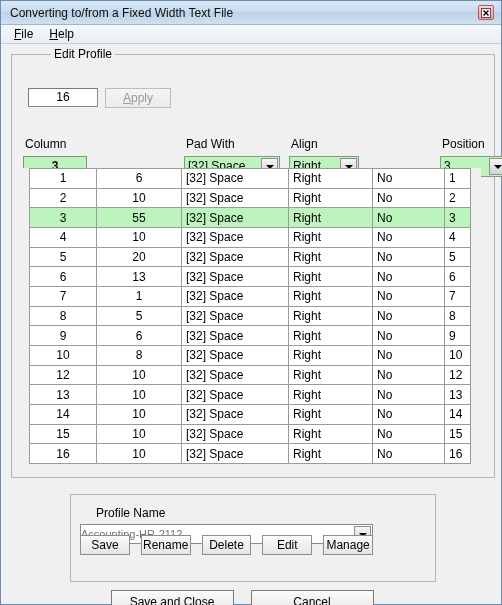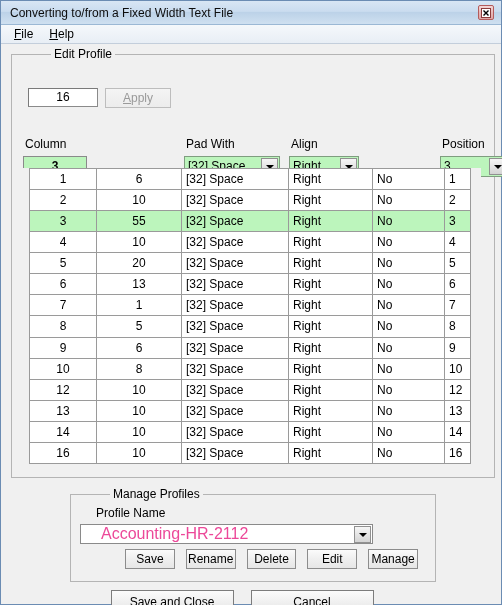--- a/index.html
+++ b/index.html
@@ -280,35 +280,34 @@
     left: 9px;
     top: 29px;
     width: 293px;
     height: 20px;
     box-sizing: border-box;
     border: 1px solid #8a8a8a;
     background: #ffffff;
   }
   .profile-combo .pval {
     display: block;
-    padding: 0 22px 0 20px;
-    font-size: 16px;
+    padding: 0 22px 0 0;
+    font-size: 11px;
     line-height: 18px;
-    color: #ec4899;
+    color: #737373;
     white-space: nowrap;
     overflow: hidden;
   }
   .profile-btns {
     position: absolute;
     left: 9px;
-    top: 54px;
+    top: 40px;
     width: 293px;
     display: flex;
     gap: 11px;
-    margin-left: 45px;
   }
   .pbtn {
     flex: 1;
     height: 20px;
     box-sizing: border-box;
     border: 1px solid #8c8c8c;
     background: linear-gradient(to bottom, #fbfbfb 0%, #f0f0f0 45%, #e6e6e6 100%);
     font-size: 12px;
     font-family: "Liberation Sans", sans-serif;
     color: #000;
@@ -505,34 +504,41 @@
               </tr>
               <tr>
                 <td class="c-col">14</td>
                 <td class="c-wid">10</td>
                 <td class="c-pad">[32] Space</td>
                 <td class="c-ali">Right</td>
                 <td class="c-rem">No</td>
                 <td class="c-pos">14</td>
               </tr>
               <tr>
+                <td class="c-col">15</td>
+                <td class="c-wid">10</td>
+                <td class="c-pad">[32] Space</td>
+                <td class="c-ali">Right</td>
+                <td class="c-rem">No</td>
+                <td class="c-pos">15</td>
+              </tr>
+              <tr>
                 <td class="c-col">16</td>
                 <td class="c-wid">10</td>
                 <td class="c-pad">[32] Space</td>
                 <td class="c-ali">Right</td>
                 <td class="c-rem">No</td>
                 <td class="c-pos">16</td>
               </tr>
             </tbody>
         </table>
       </div>
     </div>
 
     <div class="groupbox" id="manage-profiles-group">
-      <div class="gb-label">Manage Profiles</div>
       <div class="profile-label">Profile Name</div>
       <div class="profile-combo">
         <span class="pval">Accounting-HR-2112</span>
         <span class="combo-arrow">
             <i></i>
           </span>
       </div>
       <div class="profile-btns" id="profile-btns">
           <div class="pbtn">Save</div>
           <div class="pbtn">Rename</div>

